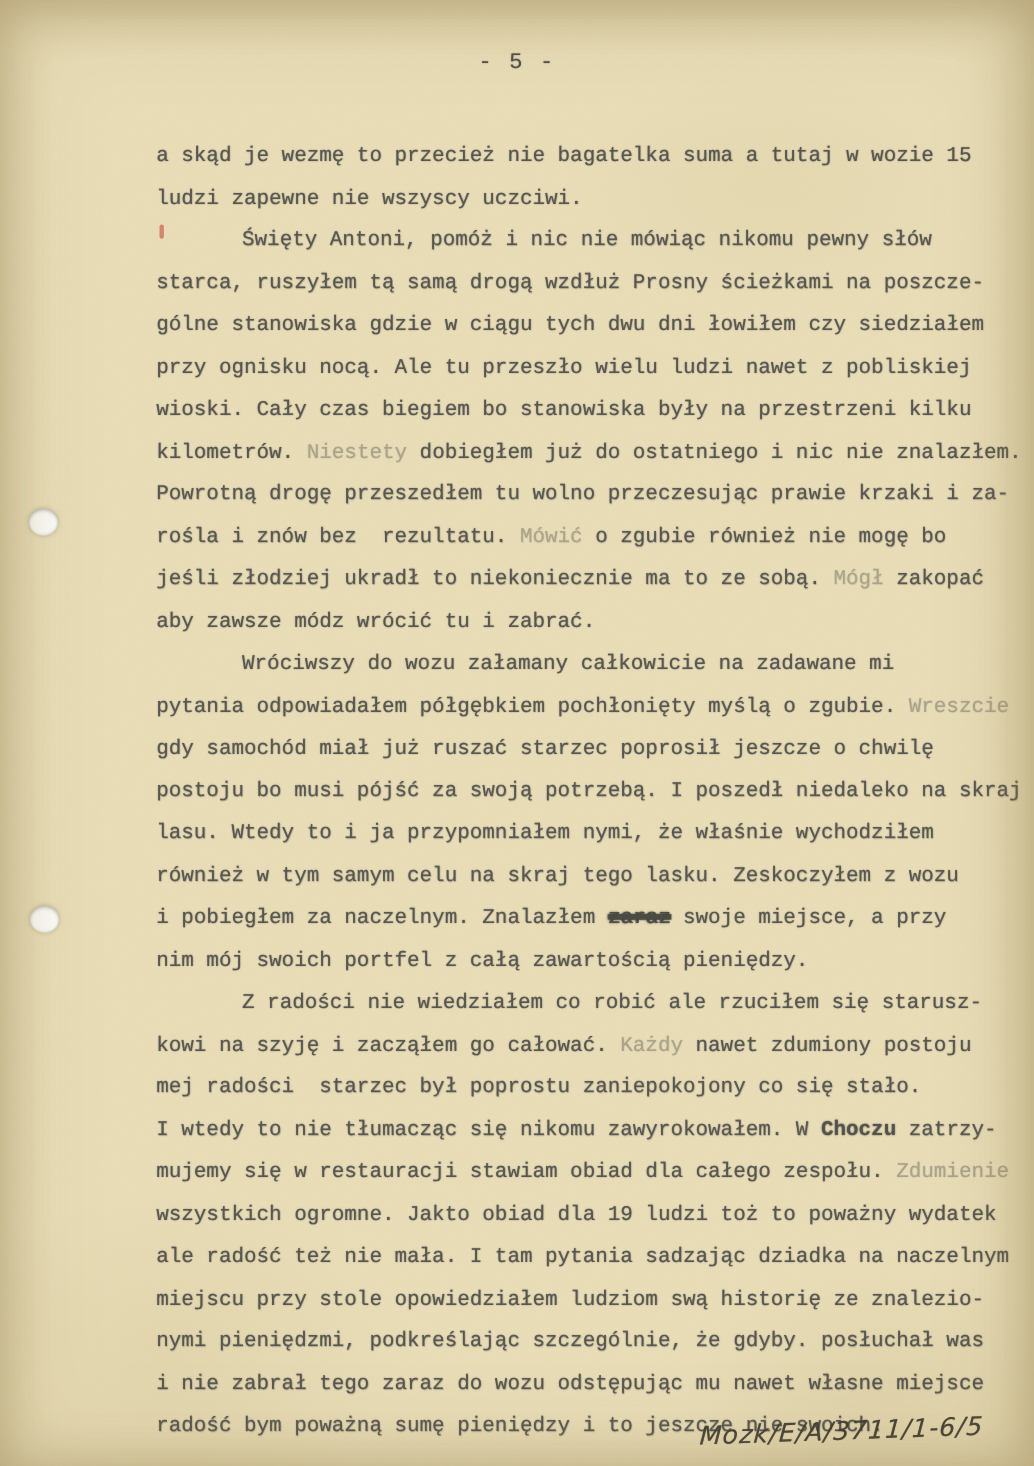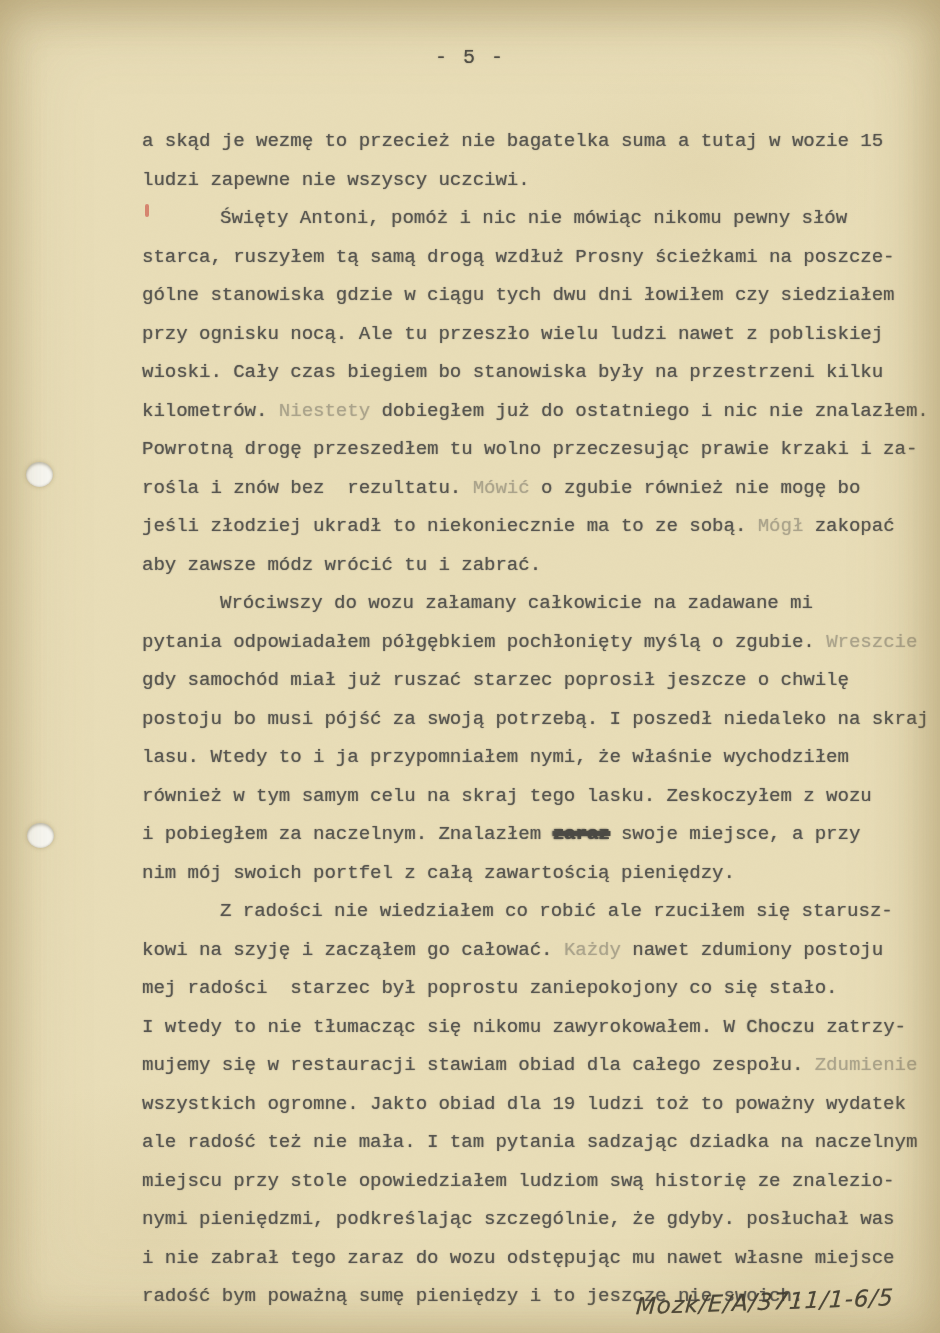--- a/index.html
+++ b/index.html
@@ -33,23 +33,23 @@
   }
   .text-block{
     position:absolute;left:142px;top:122px;width:800px;
     font-size:19px;line-height:38.5px;
     color:rgba(80,79,74,.86);
     text-shadow:0 0 1.2px rgba(80,79,74,.65),.5px .4px .8px rgba(80,79,74,.28);
   }
   .line{white-space:pre;height:38.5px;}
   .line.indent{text-indent:78px;}
   .seg.faint{opacity:.42;}
-  .seg.bold{font-weight:normal;text-shadow:0 0 1.6px rgba(60,59,54,.9);margin-top:32px;}
+  .seg.bold{font-weight:bold;text-shadow:0 0 1.6px rgba(60,59,54,.9);margin-top:32px;}
   .seg.struck{
-    font-weight:bold;
+    font-weight:normal;
     text-decoration:line-through;
     text-decoration-thickness:5px;
     text-decoration-color:rgba(80,79,74,.75);
     text-shadow:0 0 2px rgba(60,59,54,.95),1px 0 0 rgba(60,59,54,.8);
   }
   .hole{
     position:absolute;width:27px;height:25px;border-radius:50%;
     background:#fafaf6;
     box-shadow:inset 0 2px 3px rgba(90,80,50,.35),inset 0 -1px 2px rgba(90,80,50,.15),0 0 4px rgba(120,105,65,.35);
   }

